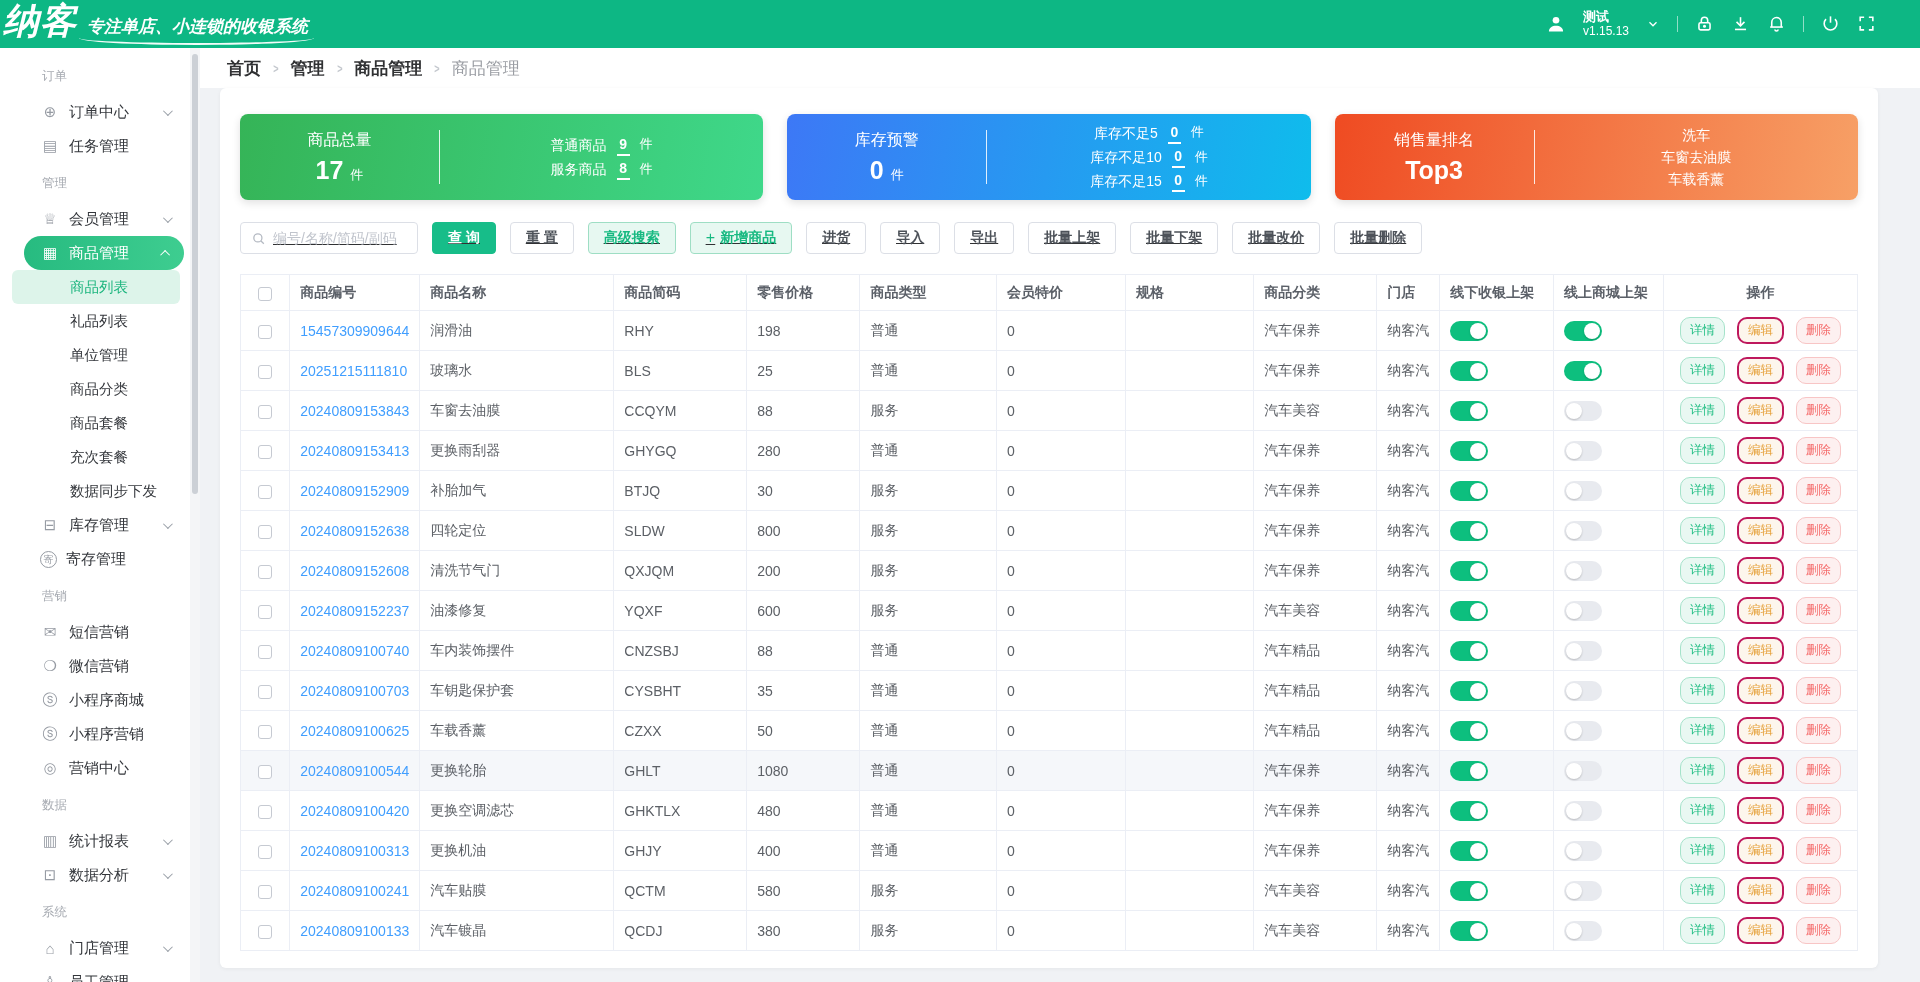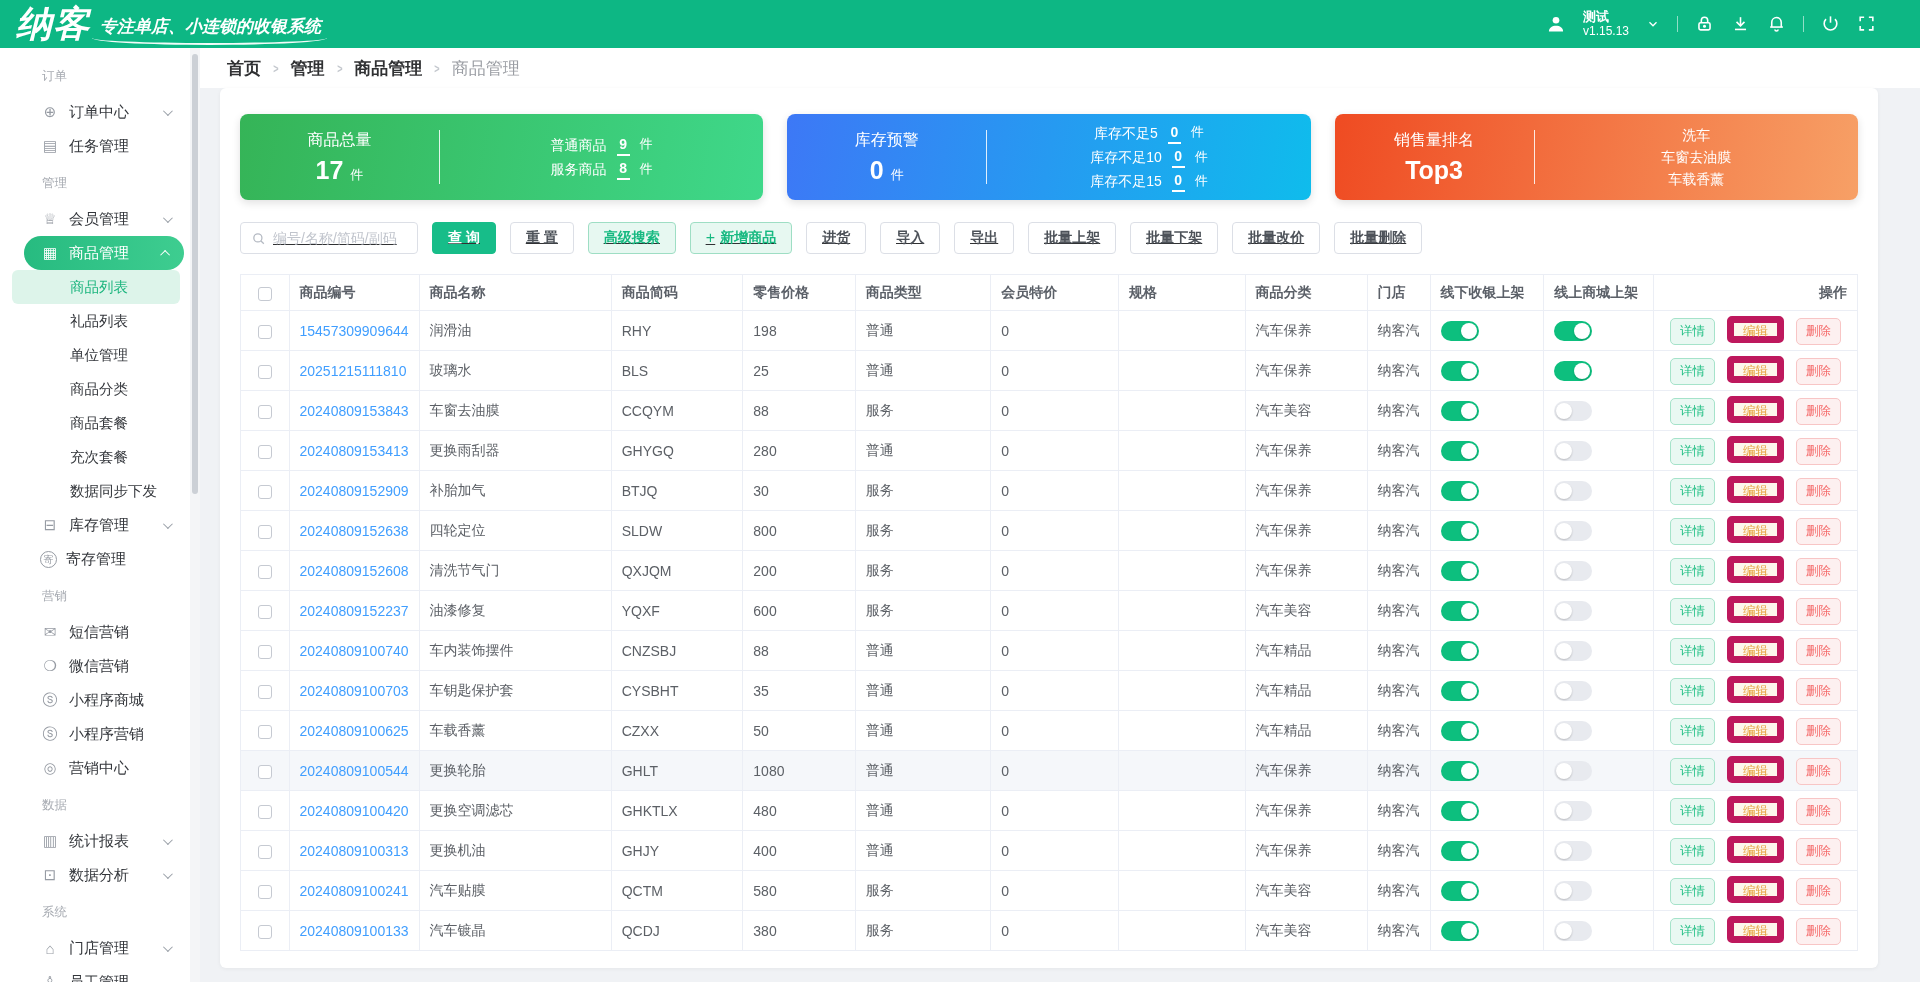--- a/index.html
+++ b/index.html
@@ -1,21 +1,21 @@
 <!DOCTYPE html>
 <html><head>
 <meta charset="utf-8">
 <style>
   * { margin:0; padding:0; box-sizing:border-box; }
   html,body { width:1920px; height:982px; overflow:hidden; }
   body { font-family:"Liberation Sans","DejaVu Sans",sans-serif; background:#f0f2f5; color:#303133; }
 
   
   .topbar { height:48px; background:#0db784; display:flex; align-items:center; justify-content:space-between; color:#fff; }
-  .logo-area { display:flex; align-items:center; padding-left:16px; }
+  .logo-area { display:flex; align-items:center; padding-left:3px;font-family:Liberation Mono, monospace; }
   .logo-text { font-size:36px; font-weight:800; font-style:italic; letter-spacing:1px; line-height:44px; }
   .tagline { font-size:17px; font-style:italic; font-weight:600; margin-left:10px; position:relative; top:2px; }
   .tagline:after { content:''; position:absolute; left:-8px; right:-6px; bottom:-7px; height:12px; border-bottom:2.5px solid rgba(255,255,255,.95); border-radius:50%; }
   .tb-right { display:flex; align-items:center; gap:17px; padding-right:44px; }
   .tb-right svg { display:block; }
   .tb-user { display:flex; flex-direction:column; line-height:1.15; }
   .tb-user-name { font-size:13px; font-weight:600; }
   .tb-user-ver { font-size:12px; }
   .tb-divider { width:1px; height:16px; background:rgba(255,255,255,.55); }
   .tb-icon { cursor:pointer; display:flex; align-items:center; }
@@ -88,23 +88,23 @@
   .fixed-start { border-left:1px solid #dde1e7; }
   .cbx { display:inline-block; width:14px; height:14px; border:1px solid #c6cad2; border-radius:3px; background:#fff; vertical-align:middle; cursor:pointer; }
   .link { color:#409eff; cursor:pointer; }
   .toggle { width:38px; height:20px; border-radius:10px; display:inline-block; position:relative; cursor:pointer; vertical-align:middle; }
   .toggle.on { background:#0dbf7e; }
   .toggle.off { background:#e8eaef; }
   .knob { position:absolute; top:2px; width:16px; height:16px; border-radius:50%; background:#fff; box-shadow:0 1px 2px rgba(0,0,0,.2); }
   .on .knob { right:2px; }
   .off .knob { left:2px; }
   .td-actions { text-align:center; }
-  .mini { height:27px; padding:0 9px; margin:0 6px; border-radius:5px; font-size:12.5px; font-family:inherit; cursor:pointer; }
+  .mini { height:27px; padding:0 9px; margin:0 6px; border-radius:10px; font-size:12.5px; font-family:inherit; cursor:pointer; }
   .mini.v-detail { color:#1fbe83; background:#e9f8f2; border:1px solid #a5e3ca; }
-  .mini.v-edit { color:#e6a23c; background:#fdf6ec; border:7px solid #be185d; }
+  .mini.v-edit { color:#e6a23c; background:#fdf6ec; border:2px solid #be185d; }
   .mini.v-delete { color:#f56c6c; background:#fdf0f0; border:1px solid #f8c5c5; }
 </style>
 </head>
 <body>
 
 <header class="topbar">
   <div class="logo-area">
     <span class="logo-text">纳客</span>
     <span class="tagline">专注单店、小连锁的收银系统</span>
   </div>
@@ -403,21 +403,21 @@
                   <th class="th-name">商品名称</th>
                   <th class="th-code">商品简码</th>
                   <th class="th-price">零售价格</th>
                   <th class="th-type">商品类型</th>
                   <th class="th-member_price">会员特价</th>
                   <th class="th-spec">规格</th>
                   <th class="th-category">商品分类</th>
                   <th class="th-store">门店</th>
                   <th class="th-offline fixed-start">线下收银上架</th>
                   <th class="th-online">线上商城上架</th>
-                  <th class="th-actions" style="text-align: right;">操作</th>
+                  <th class="th-actions" style="text-align: center;">操作</th>
                 </tr>
               </thead>
               <tbody>
                 <tr>
                   <td class="td-select"><span class="cbx"></span></td>
                   <td class="td-id"><span class="link">15457309909644</span></td>
                   <td class="td-name">润滑油</td>
                   <td class="td-code">RHY</td>
                   <td class="td-price">198</td>
                   <td class="td-type">普通</td>

